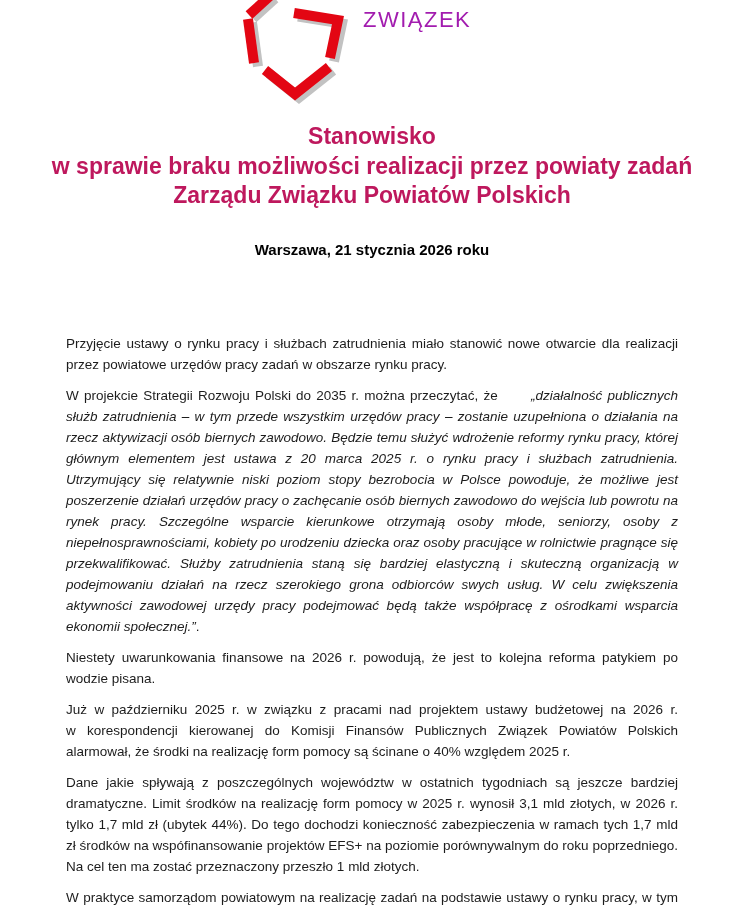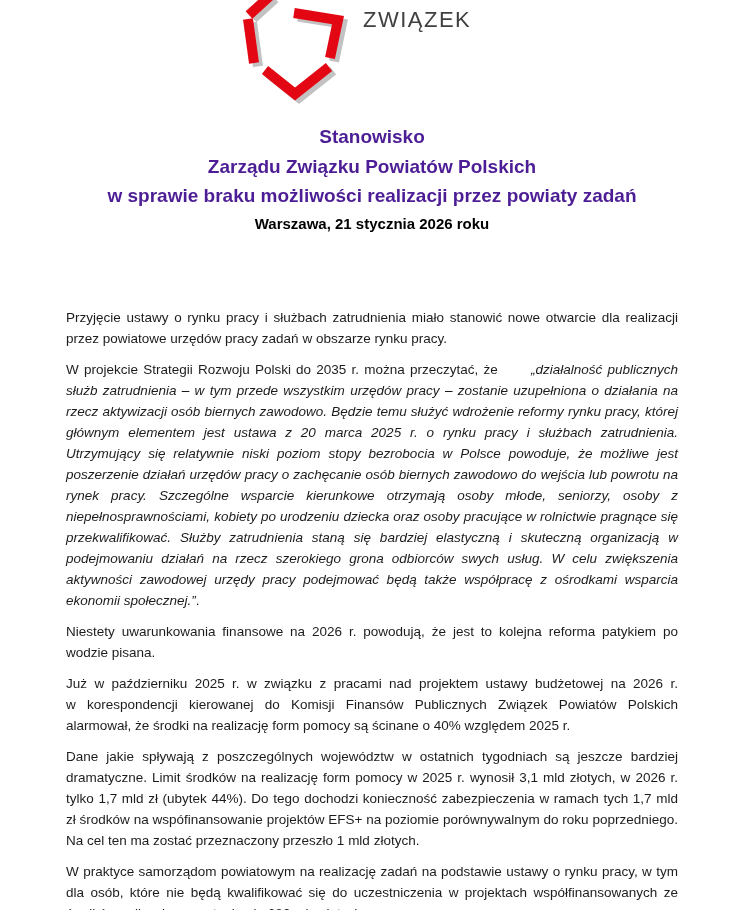--- a/index.html
+++ b/index.html
@@ -17,25 +17,25 @@
   .logo-mark { position: absolute; left: 236px; top: 0; }
   .logo-text {
     position: absolute; left: 363px; top: 6px;
     font-size: 22px; line-height: 27px;
     letter-spacing: 1.5px; font-weight: 400;
     color: #3b3b3b;
   }
   
   .titles { margin-top: 8px; text-align: center; }
   .title-line {
-    font-size: 19px; font-weight: bold; line-height: 29.5px;
-    color: #4c1d95;
+    font-size: 23px; font-weight: bold; line-height: 29.5px;
+    color: #be185d;
   }
   .date-line {
-    margin-top: 2px; text-align: center;
+    margin-top: 28px; text-align: center;
     font-size: 15px; font-weight: bold; line-height: 22px;
     color: #000000;
   }
   
   .content {
     margin: 72px 66px 0 66px;
     font-size: 13.5px; line-height: 21px;
     text-align: justify;
     color: #1c1c1c;
   }
@@ -59,29 +59,29 @@
         </g>
 
         <g fill="none" stroke-width="10" stroke-linecap="butt" stroke-linejoin="miter">
           <path class="logo-red" d="M13 15 L35 -5" stroke="#e30613"></path>
           <path class="logo-red" d="M58 13 L102 20 L94 58" stroke="#e30613"></path>
           <path class="logo-red" d="M12 19 L18 63" stroke="#e30613"></path>
           <path class="logo-red" d="M29 70 L59 94 L93 67" stroke="#e30613"></path>
         </g>
       </svg>
     </div>
-    <div class="logo-text" style="color: #404040;">
+    <div class="logo-text" style="color: #a21caf;">
       <div>ZWIĄZEK</div>
     </div>
   </div>
 
   <div class="titles">
     <div class="title-line">Stanowisko</div>
+    <div class="title-line">w sprawie braku możliwości realizacji przez powiaty zadań</div>
     <div class="title-line">Zarządu Związku Powiatów Polskich</div>
-    <div class="title-line">w sprawie braku możliwości realizacji przez powiaty zadań</div>
   </div>
 
   <div class="date-line">Warszawa, 21 stycznia 2026 roku</div>
 
   <div class="content">
     <p>Przyjęcie ustawy o rynku pracy i służbach zatrudnienia miało stanowić nowe otwarcie dla realizacji przez powiatowe urzędów pracy zadań w obszarze rynku pracy.</p>
     <p><span>W projekcie Strategii Rozwoju Polski do 2035 r. można przeczytać, że </span><span class="quote-italic">„działalność publicznych służb zatrudnienia – w tym przede wszystkim urzędów pracy – zostanie uzupełniona o działania na rzecz aktywizacji osób biernych zawodowo. Będzie temu służyć wdrożenie reformy rynku pracy, której głównym elementem jest ustawa z 20 marca 2025 r. o rynku pracy i służbach zatrudnienia. Utrzymujący się relatywnie niski poziom stopy bezrobocia w Polsce powoduje, że możliwe jest poszerzenie działań urzędów pracy o zachęcanie osób biernych zawodowo do wejścia lub powrotu na rynek pracy. Szczególne wsparcie kierunkowe otrzymają osoby młode, seniorzy, osoby z niepełnosprawnościami, kobiety po urodzeniu dziecka oraz osoby pracujące w rolnictwie pragnące się przekwalifikować. Służby zatrudnienia staną się bardziej elastyczną i skuteczną organizacją w podejmowaniu działań na rzecz szerokiego grona odbiorców swych usług. W celu zwiększenia aktywności zawodowej urzędy pracy podejmować będą także współpracę z ośrodkami wsparcia ekonomii społecznej.”</span><span>.</span></p>
     <p>Niestety uwarunkowania finansowe na 2026 r. powodują, że jest to kolejna reforma patykiem po wodzie pisana.</p>
     <p>Już w październiku 2025 r. w związku z pracami nad projektem ustawy budżetowej na 2026 r. w&nbsp;korespondencji kierowanej do Komisji Finansów Publicznych Związek Powiatów Polskich alarmował, że środki na realizację form pomocy są ścinane o 40% względem 2025 r.</p>
     <p>Dane jakie spływają z poszczególnych województw w ostatnich tygodniach są jeszcze bardziej dramatyczne. Limit środków na realizację form pomocy w 2025 r. wynosił 3,1 mld złotych, w 2026 r. tylko 1,7 mld zł (ubytek 44%). Do tego dochodzi konieczność zabezpieczenia w ramach tych 1,7 mld zł środków na wspófinansowanie projektów EFS+ na poziomie porównywalnym do roku poprzedniego. Na cel ten ma zostać przeznaczony przeszło 1 mld złotych.</p>

